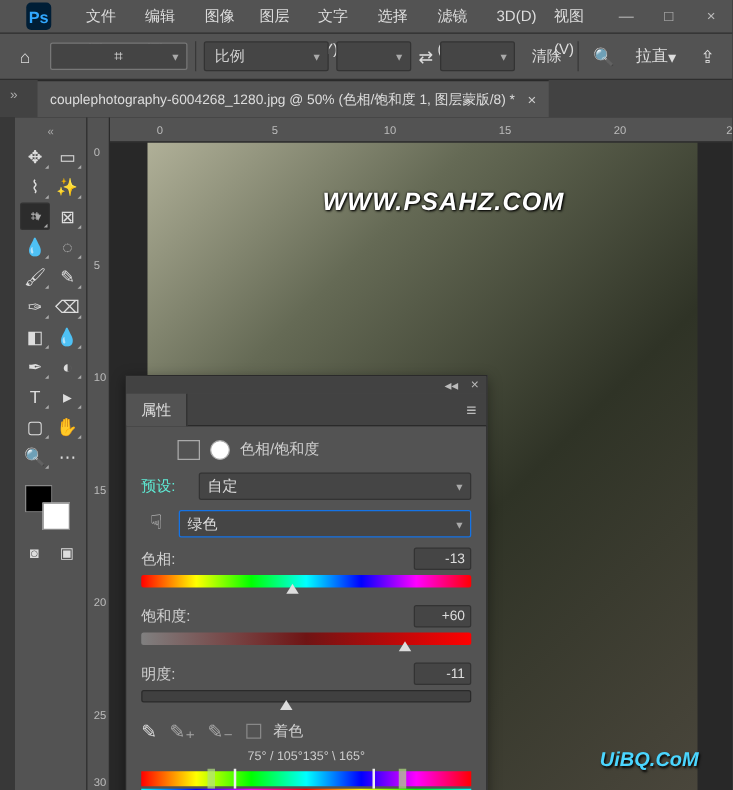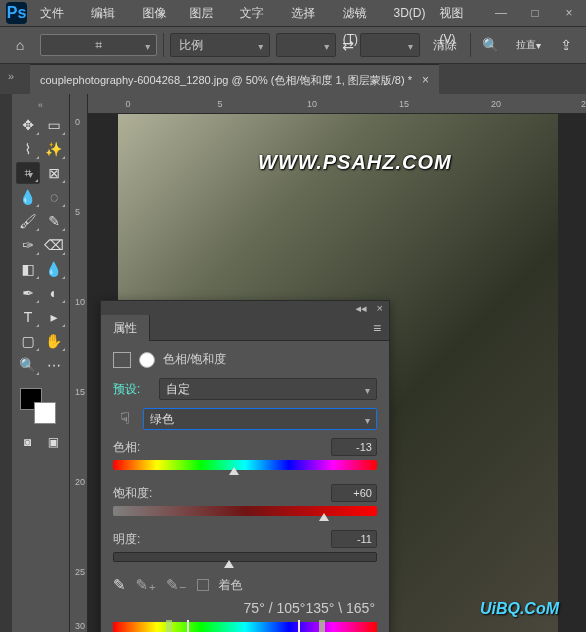--- a/index.html
+++ b/index.html
@@ -1,20 +1,20 @@
 <!DOCTYPE html>
 <html><head>
 <meta charset="utf-8">
 <style>
   * { margin:0; padding:0; box-sizing:border-box; font-family:"Microsoft YaHei",Arial,sans-serif; -webkit-user-select:none; }
   body { width:586px; height:632px; background:#535353; overflow:hidden; position:relative; }
 
   
   .titlebar { display:flex; align-items:center; height:26px; background:#535353; }
-  .ps-logo { width:22px; height:22px; margin:0 6px; background:#001e36; border-radius:4px; display:flex; align-items:center; justify-content:center; color:#31a8ff; font-weight:700; font-size:16px; }
+  .ps-logo { width:22px; height:22px; margin:0 21px; background:#001e36; border-radius:4px; display:flex; align-items:center; justify-content:center; color:#31a8ff; font-weight:700; font-size:13px; }
   .menubar { display:flex; height:100%; }
   .menu-item { color:#ddd; font-size:12px; padding:0 7px; line-height:26px; cursor:default; }
   .window-ctrls { margin-left:auto; display:flex; }
   .window-ctrls .wc { width:34px; height:26px; color:#bbb; display:flex; align-items:center; justify-content:center; font-size:12px; }
 
   
   .optbar { display:flex; align-items:center; height:38px; background:#535353; border-top:1px solid #2e2e2e; border-bottom:1px solid #2e2e2e; padding:0 6px; gap:6px; }
   .opt-btn { width:28px; height:28px; color:#ddd; display:flex; align-items:center; justify-content:center; font-size:14px; border:1px solid transparent; border-radius:2px; }
   .opt-btn.sel { border-color:#777; background:#444; }
   .opt-drop { height:24px; background:#454545; border:1px solid #333; color:#d0d0d0; font-size:12px; padding:0 20px 0 8px; border-radius:2px; position:relative; line-height:22px; min-width:80px; }
@@ -53,42 +53,42 @@
   .ql { margin-top:6px; display:flex; gap:4px; justify-content:center; }
   .ql .tool { width:22px; height:20px; font-size:12px;}
 
   
   .panel { position:absolute; left:100px; top:206px; width:290px; background:#535353; border:1px solid #2a2a2a; box-shadow:0 2px 10px rgba(0,0,0,.4); }
   .panel-drag { height:14px; background:#424242; display:flex; justify-content:flex-end; align-items:center; padding:0 6px; font-size:11px; color:#bbb; gap:10px; }
   .panel-tabs { height:26px; display:flex; align-items:flex-start; background:#424242; border-bottom:1px solid #2a2a2a; }
   .ptab { padding:0 12px; height:26px; line-height:26px; font-size:12px; color:#ddd; background:#535353; border-right:1px solid #2a2a2a; }
   .panel-menu { margin-left:auto; width:24px; text-align:center; color:#bbb; font-size:14px; line-height:26px; }
   .panel-body { padding:10px 12px 14px; color:#d0d0d0; font-size:12px; }
-  .adj-row { display:flex; align-items:center; gap:8px; margin-bottom:10px; }
+  .adj-row { display:flex; align-items:center; gap:8px; margin-bottom:10px;margin-left:29px; }
   .adj-ico { width:18px; height:16px; border:1px solid #aaa; }
   .adj-mask { width:16px; height:16px; border:1px solid #aaa; border-radius:50%; background:#fff; }
   .form-row { display:flex; align-items:center; gap:6px; margin-bottom:8px; }
   .form-label { width:40px; font-size:12px; color:#5eead4;}
   .sel { flex:1; height:22px; background:#454545; border:1px solid #333; color:#ddd; font-size:12px; padding:0 6px; border-radius:2px; position:relative; line-height:20px; }
   .sel.active { border:1px solid #1473e6; }
   .sel::after{ content:"▾"; position:absolute; right:6px; top:2px; color:#aaa; font-size:10px;}
   .hand-ico { width:24px; height:22px; text-align:center; line-height:22px; font-size:16px;}
   .slider-row { margin-bottom:14px; }
   .slider-head { display:flex; justify-content:space-between; align-items:center; margin-bottom:4px; }
   .val-box { width:46px; height:18px; background:#454545; border:1px solid #333; color:#ddd; font-size:11px; text-align:right; padding-right:4px; line-height:16px; border-radius:2px;}
   .track { height:10px; position:relative; border-radius:2px; }
   .rainbow { background:linear-gradient(90deg,#ff0000,#ffff00,#00ff00,#00ffff,#0000ff,#ff00ff,#ff0000); }
   .sat   { background:linear-gradient(90deg,#808080,#6f1414,#ff0000); }
   .light { background:#404040; border:1px solid #2a2a2a; }
   .thumb { position:absolute; top:7px; width:0; height:0; border-left:5px solid transparent; border-right:5px solid transparent; border-bottom:8px solid #ddd; transform:translateX(-50%); }
   .eyed-row { display:flex; align-items:center; gap:10px; margin:8px 0 6px; }
   .eyed { font-size:15px; color:#ddd; }
   .eyed.dim { opacity:.6; }
   .chk { width:12px; height:12px; border:1px solid #888; display:inline-block; vertical-align:middle; }
-  .range-vals { display:flex; justify-content:flex-end; font-size:14px; color:#ccc; padding:0 2px; margin:6px 0 6px;}
+  .range-vals { display:flex; justify-content:center; font-size:10px; color:#ccc; padding:0 2px; margin:6px 0 6px;}
   .hue-strip { height:12px; background:linear-gradient(90deg,#ff0000,#ffff00,#00ff00,#00ffff,#0000ff,#ff00ff,#ff0000); position:relative; margin-bottom:2px;}
   .hue-strip2 { height:12px; background:linear-gradient(90deg,#00ffff,#0000ff,#ff00ff,#ff0000,#ffff00,#00ff00,#00ffff); position:relative;}
   .rng-marker { position:absolute; top:-2px; width:2px; height:16px; background:#eee; }
   .rng-soft   { position:absolute; top:-2px; width:6px; height:16px; background:#b0e080; opacity:.7; }
 </style>
 </head>
 <body>
 
 <div class="titlebar">
   <div class="ps-logo">Ps</div>
@@ -114,21 +114,21 @@
   <div class="opt-btn">⌂</div>
   <div class="opt-btn sel">⌗</div>
   <div class="vbar"></div>
   <div class="opt-drop" style="min-width:100px">比例</div>
   <div class="opt-drop" style="min-width:60px"></div>
   <div class="swap-arrows">⇄</div>
   <div class="opt-drop" style="min-width:60px"></div>
   <div class="opt-btn" style="width:auto;padding:0 6px;font-size:12px">清除</div>
   <div class="vbar"></div>
   <div class="opt-btn">🔍</div>
-  <div class="opt-btn" style="width:auto;padding:0 4px;font-size:10px"><span>拉直</span> ▾</div>
+  <div class="opt-btn" style="width:auto;padding:0 4px;font-size:13px"><span>拉直</span> ▾</div>
   <div class="opt-btn">⇪</div>
 </div>
 
 <div class="docstrip">
   <div class="doctab">
     <span>couplephotography-6004268_1280.jpg @ 50% (色相/饱和度 1, 图层蒙版/8) *</span>
     <span class="x">×</span>
   </div>
 </div>
 <div class="doc-chevron">»</div>

